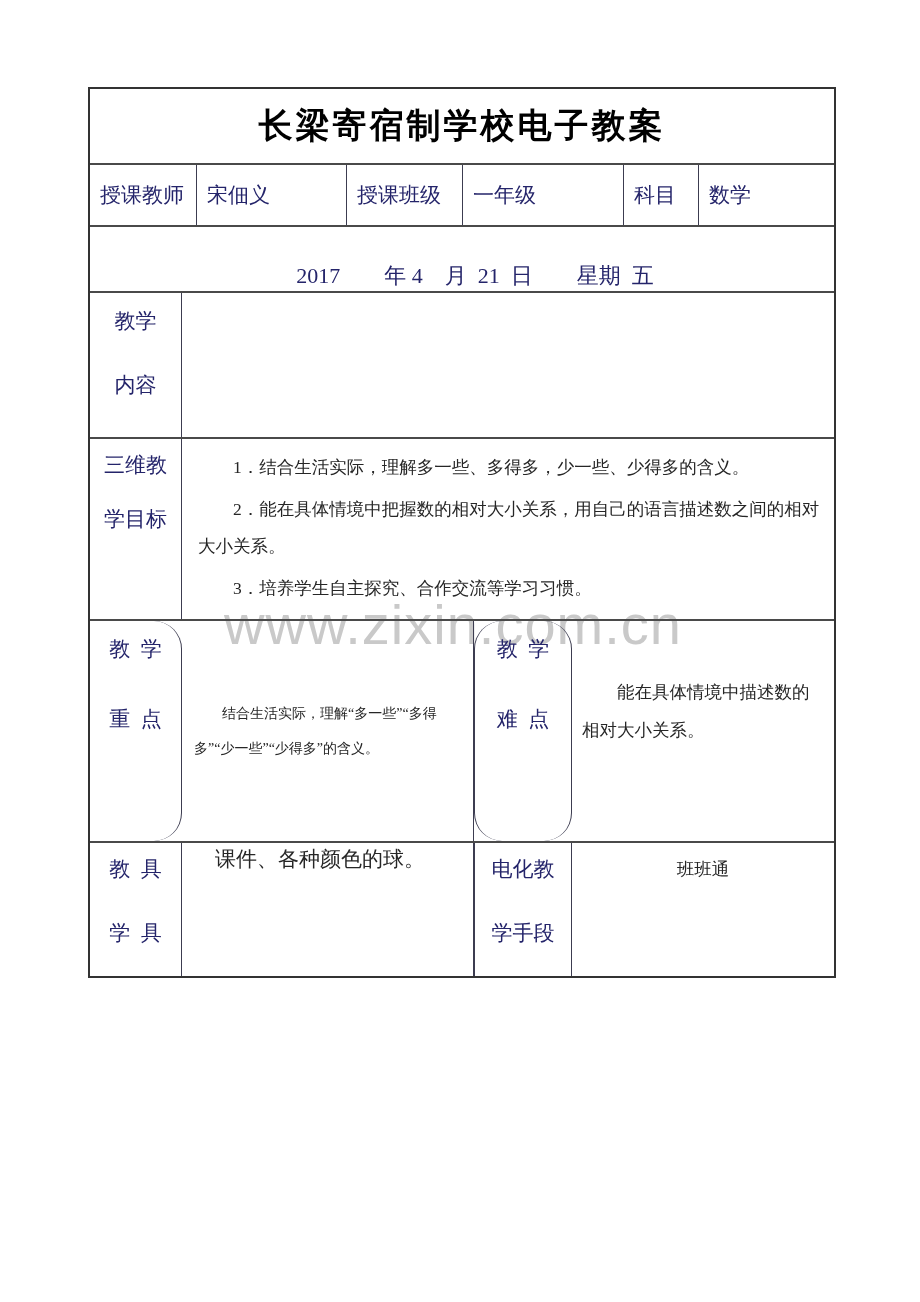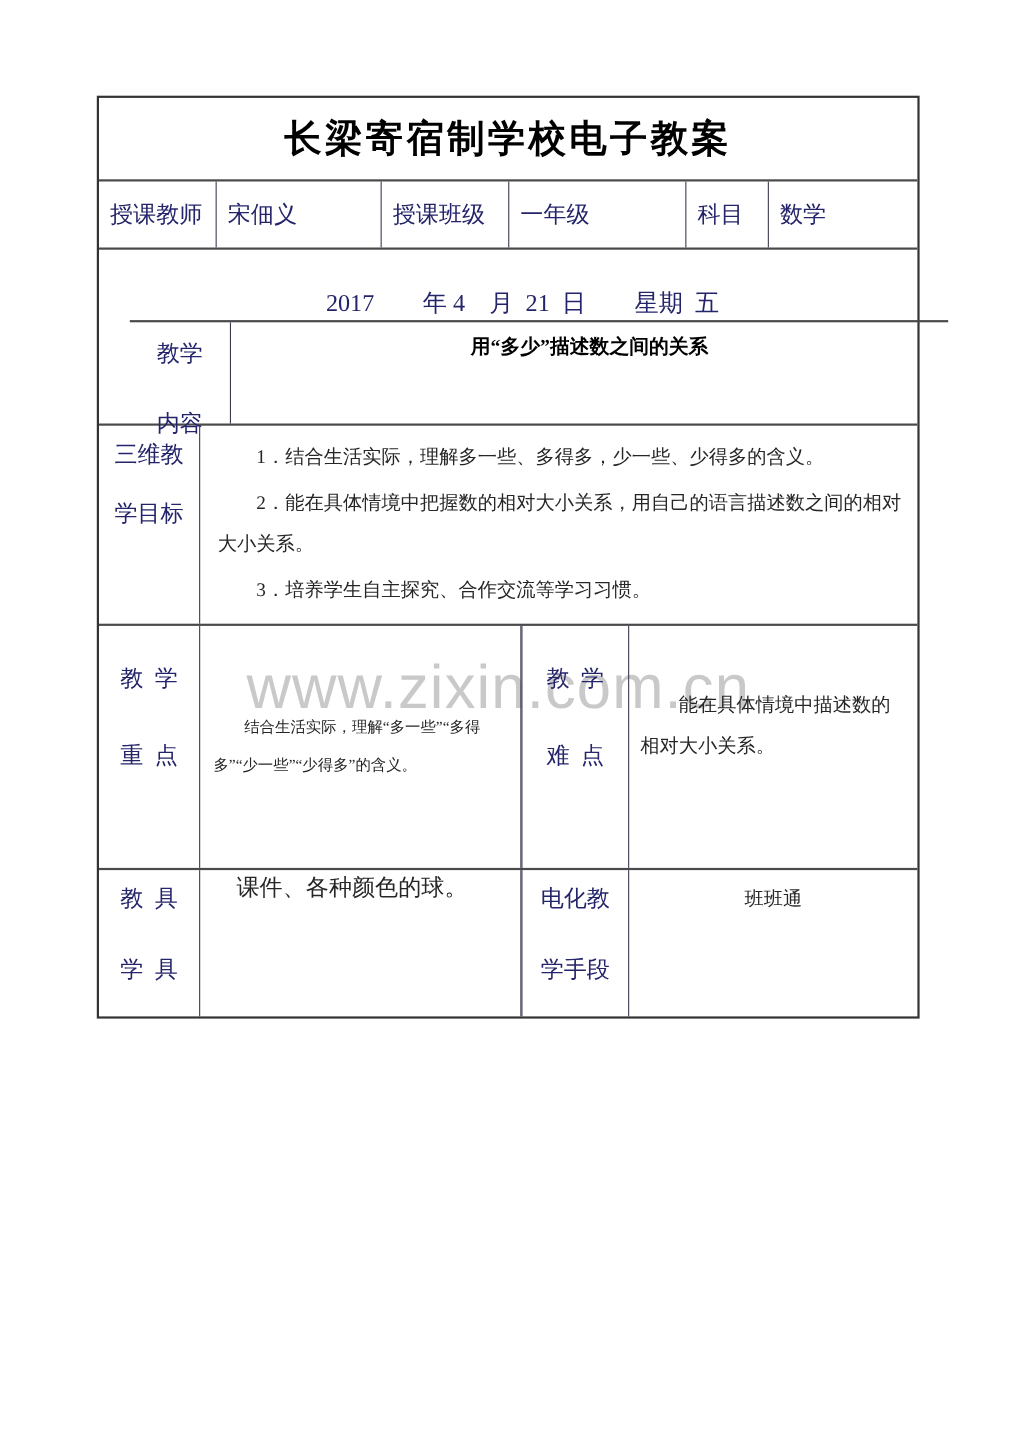--- a/index.html
+++ b/index.html
@@ -84,21 +84,21 @@
     display:flex;
     flex-direction:column;
     align-items:center;
     font-size:21px;
     color:#24246a;
     white-space:pre;
   }
   .label-cell span{display:block;}
 
   
-  .row-content{height:94px;margin-left:28px;}
+  .row-content{height:146px;}
   .row-content .label-cell{padding-top:14px;row-gap:36px;}
   .content-body{flex:1;padding-top:10px;text-align:center;}
   .content-heading{
     font-size:18px;
     font-weight:bold;
     color:#000000;
   }
 
   
   .row-objectives{height:182px;}
@@ -110,21 +110,21 @@
     color:#262626;
   }
   .objectives-body p{
     margin:0 0 4px 0;
     text-indent:2em;
     line-height:2.15;
   }
 
   
   .row-keypoints{height:222px;}
-  .row-keypoints .label-cell{padding-top:34px;row-gap:42px;}
+  .row-keypoints .label-cell{padding-top:14px;row-gap:42px;border-radius:28px;}
   .kp-body{
     width:292px;
     display:flex;align-items:center;
     padding:0 12px;
     font-size:14px;color:#262626;
   }
   .kp-body p,.diff-body p{margin:0;text-indent:2em;line-height:2.5;}
   .label-cell.second{width:98px;border-left:1px solid #3c3c50;}
   .diff-body{
     flex:1;
@@ -175,23 +175,20 @@
 
     <div class="row row-date">
       <div class="date-line">2017　　年 4　月  21  日　　星期  五</div>
     </div>
 
     <div class="row row-content">
       <div class="cell v-divide label-cell">
         <span>教学</span>
         <span>内容</span>
       </div>
-      <div class="cell content-body">
-        <div class="content-heading">用“多少”描述数之间的关系</div>
-      </div>
     </div>
 
     <div class="row row-objectives">
       <div class="cell v-divide label-cell">
         <span>三维教</span>
         <span>学目标</span>
       </div>
       <div class="cell objectives-body">
         <p>1．结合生活实际，理解多一些、多得多，少一些、少得多的含义。</p>
         <p>2．能在具体情境中把握数的相对大小关系，用自己的语言描述数之间的相对大小关系。</p>

